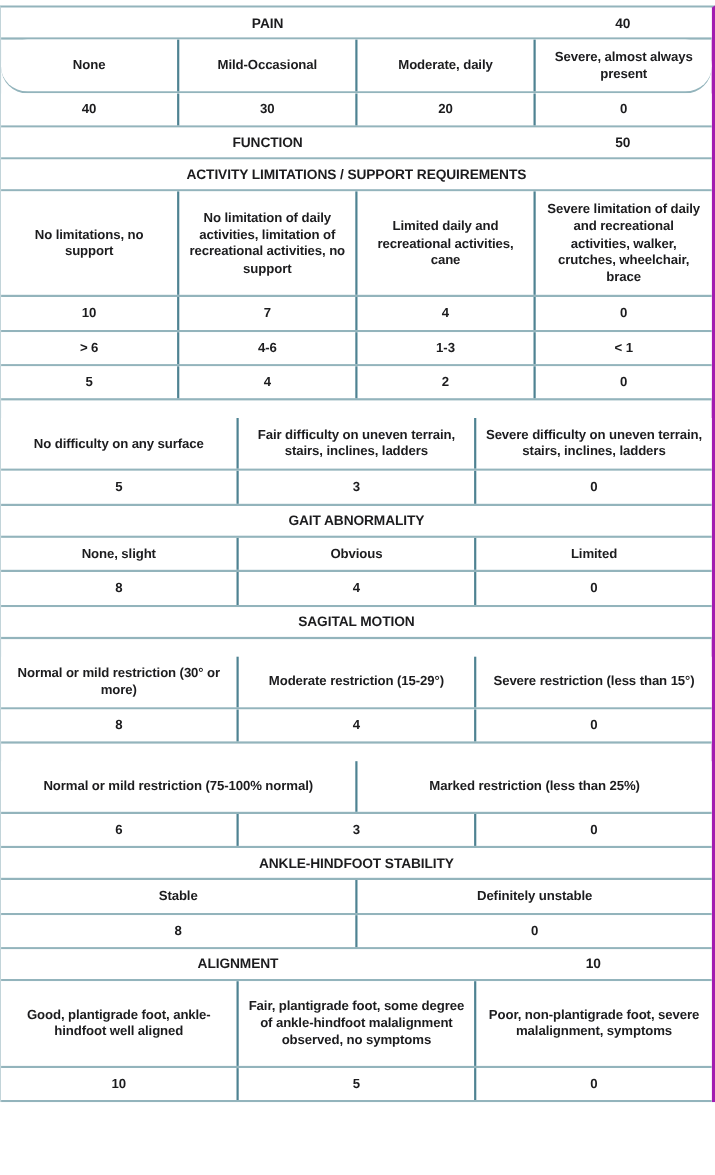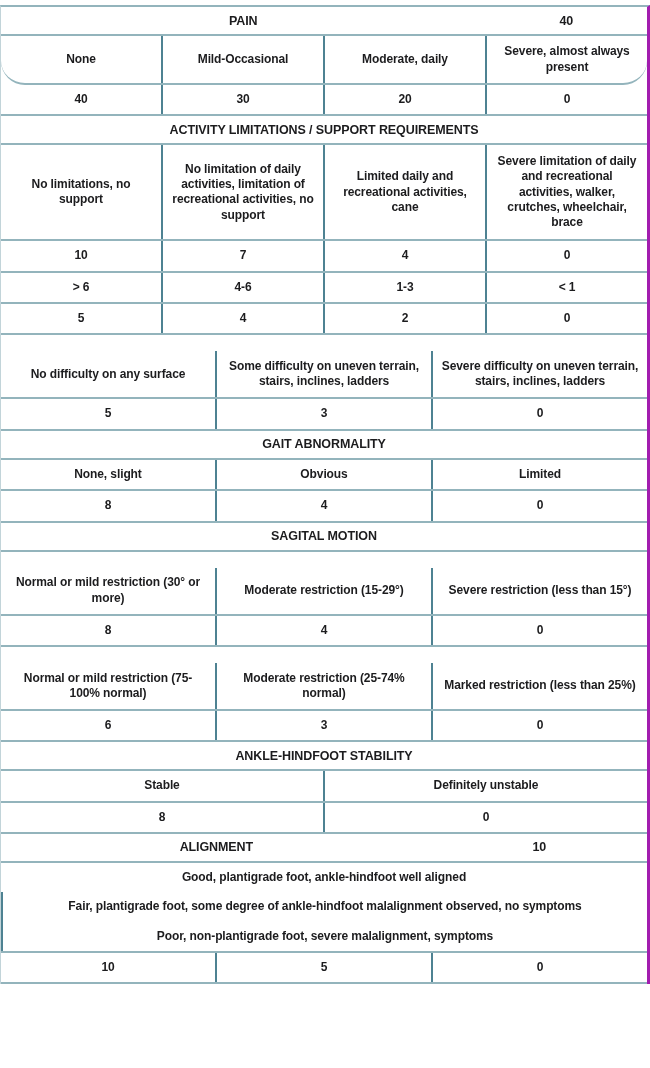--- a/index.html
+++ b/index.html
@@ -49,21 +49,21 @@
     font-size:12px;
     line-height:1.28;
     letter-spacing:-0.1px;
     padding:7px 8px;
   }
   .cell + .cell{border-left:2px solid var(--vline);}
   .opts{min-height:31px;}
   .opts.h50{min-height:49px;border-radius:24px;}
   .opts.h97{min-height:96px;}
   .opts.h48{min-height:48px;margin-top:16px;}
-  .opts.h80{min-height:79px;flex-direction:column;}
+  .opts.h80{min-height:79px;}
   .vals{min-height:29px;}
 </style>
 </head>
 <body>
 
 <div class="score-table">
 
   <div class="row hdr">
     <div class="hdr-label w75">PAIN</div>
     <div class="hdr-score w25">40</div>
@@ -74,20 +74,24 @@
     <div class="cell">Moderate, daily</div>
     <div class="cell">Severe, almost always present</div>
   </div>
   <div class="row vals">
     <div class="cell">40</div>
     <div class="cell">30</div>
     <div class="cell">20</div>
     <div class="cell">0</div>
   </div>
 
+  <div class="row hdr">
+    <div class="hdr-label w75">FUNCTION</div>
+    <div class="hdr-score w25">50</div>
+  </div>
 
   <div class="row hdr">
     <div class="hdr-label w100">ACTIVITY LIMITATIONS / SUPPORT REQUIREMENTS</div>
   </div>
   <div class="row opts h97">
     <div class="cell">No limitations, no support</div>
     <div class="cell">No limitation of daily activities, limitation of recreational activities, no support</div>
     <div class="cell">Limited daily and recreational activities, cane</div>
     <div class="cell">Severe limitation of daily and recreational activities, walker, crutches, wheelchair, brace</div>
   </div>
@@ -106,21 +110,21 @@
   </div>
   <div class="row vals">
     <div class="cell">5</div>
     <div class="cell">4</div>
     <div class="cell">2</div>
     <div class="cell">0</div>
   </div>
 
   <div class="row opts h48">
     <div class="cell">No difficulty on any surface</div>
-    <div class="cell">Some difficulty on uneven terrain, stairs, inclines, ladders</div>
+    <div class="cell">Fair difficulty on uneven terrain, stairs, inclines, ladders</div>
     <div class="cell">Severe difficulty on uneven terrain, stairs, inclines, ladders</div>
   </div>
   <div class="row vals">
     <div class="cell">5</div>
     <div class="cell">3</div>
     <div class="cell">0</div>
   </div>
 
   <div class="row hdr">
     <div class="hdr-label w100">GAIT ABNORMALITY</div>
@@ -145,21 +149,20 @@
     <div class="cell">Severe restriction (less than 15°)</div>
   </div>
   <div class="row vals">
     <div class="cell">8</div>
     <div class="cell">4</div>
     <div class="cell">0</div>
   </div>
 
   <div class="row opts h48">
     <div class="cell">Normal or mild restriction (75-100% normal)</div>
-    <div class="cell">Moderate restriction (25-74% normal)</div>
     <div class="cell">Marked restriction (less than 25%)</div>
   </div>
   <div class="row vals">
     <div class="cell">6</div>
     <div class="cell">3</div>
     <div class="cell">0</div>
   </div>
 
   <div class="row hdr">
     <div class="hdr-label w100">ANKLE-HINDFOOT STABILITY</div>

